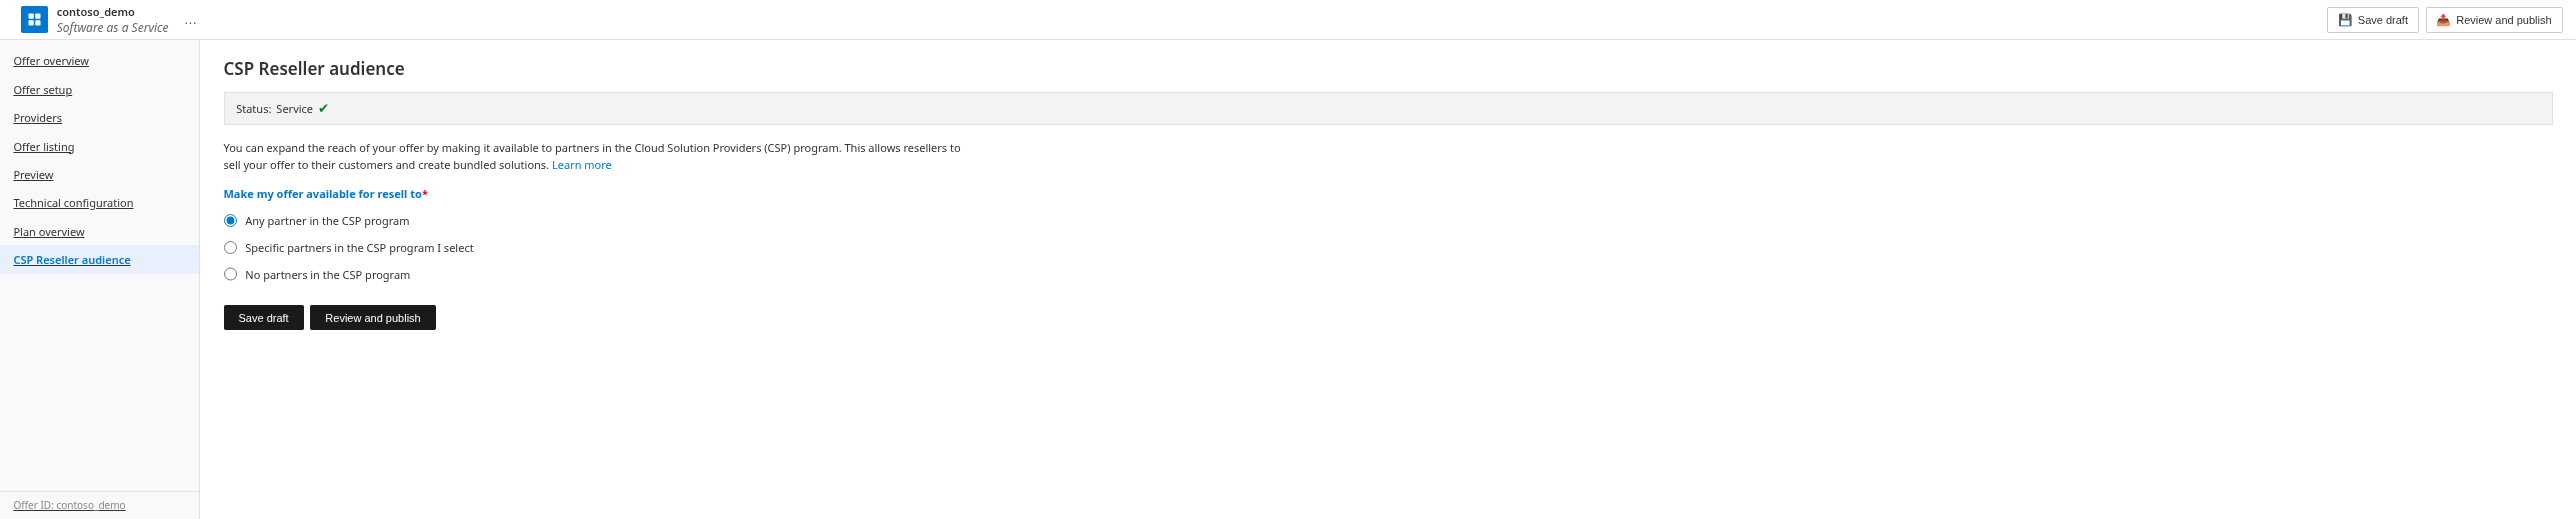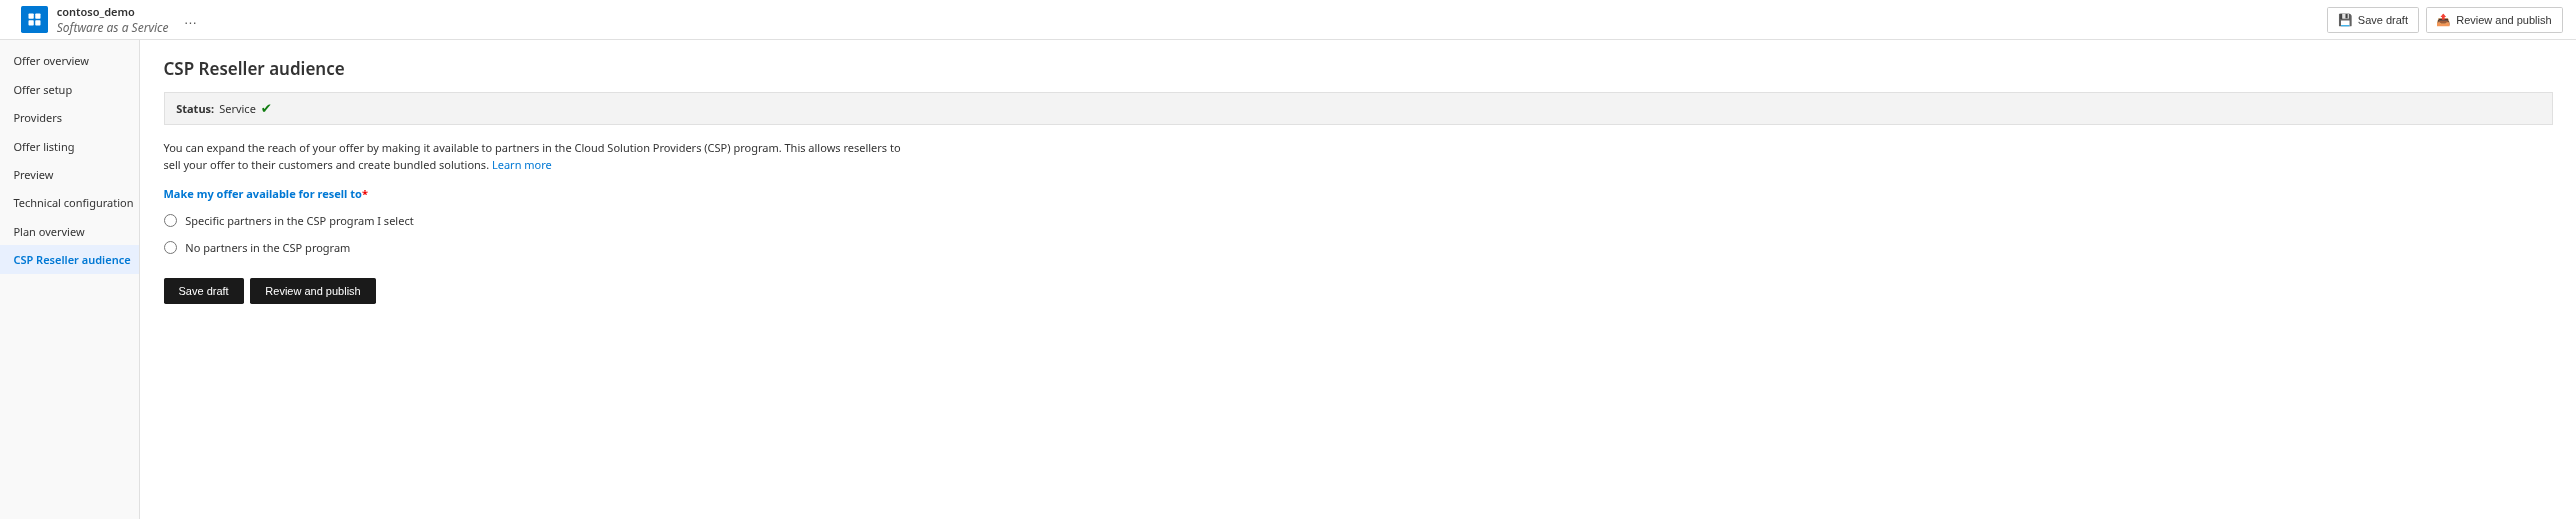--- a/index.html
+++ b/index.html
@@ -102,27 +102,28 @@
 
     
     .main-layout {
       display: flex;
       flex: 1;
       overflow: hidden;
     }
 
     
     .sidebar {
-      width: 140px;
+      width: 200px;
       border-right: 0.8px solid #e0e0e0;
       background: #f9f9f9;
       display: flex;
-      flex-direction: row;
+      flex-direction: column;
       flex-shrink: 0;
       overflow-y: auto;
+      text-decoration: underline;
     }
     .sidebar-nav {
       padding: 6.7px 0;
     }
     .sidebar-item {
       padding: 6.7px 13.4px;
       font-size: 11px;
       color: #333;
       cursor: pointer;
       white-space: nowrap;
@@ -157,21 +158,21 @@
       display: flex;
       align-items: center;
       gap: 5px;
       background: #f3f3f3;
       border: 0.8px solid #e0e0e0;
       padding: 6.7px 11.7px;
       margin-bottom: 15px;
       font-size: 11px;
     }
     .status-label {
-      font-weight: 700;
+      font-weight: 400;
     }
     .status-value {
       color: #333;
     }
     .status-check {
       color: #107c10;
       font-size: 13.4px;
     }
     .description-text {
       font-size: 11px;
@@ -302,20 +303,24 @@
       <span>You can expand the reach of your offer by making it available to partners in the Cloud Solution Providers (CSP) program. This allows resellers to sell your offer to their customers and create bundled solutions.</span>
       <a class="learn-more-link">Learn more</a>
     </p>
 
     <div class="resell-label">
       <span>Make my offer available for resell to</span><span class="required">*</span>
     </div>
 
     <div class="radio-group">
       <label class="radio-option">
+        <input type="radio" name="csp-option" checked="" style="">
+        <span>Any partner in the CSP program</span>
+      </label>
+      <label class="radio-option">
         <input type="radio" name="csp-option" style="">
         <span>Specific partners in the CSP program I select</span>
       </label>
       <label class="radio-option">
         <input type="radio" name="csp-option" style="">
         <span>No partners in the CSP program</span>
       </label>
     </div>
 
     <div class="action-buttons">

